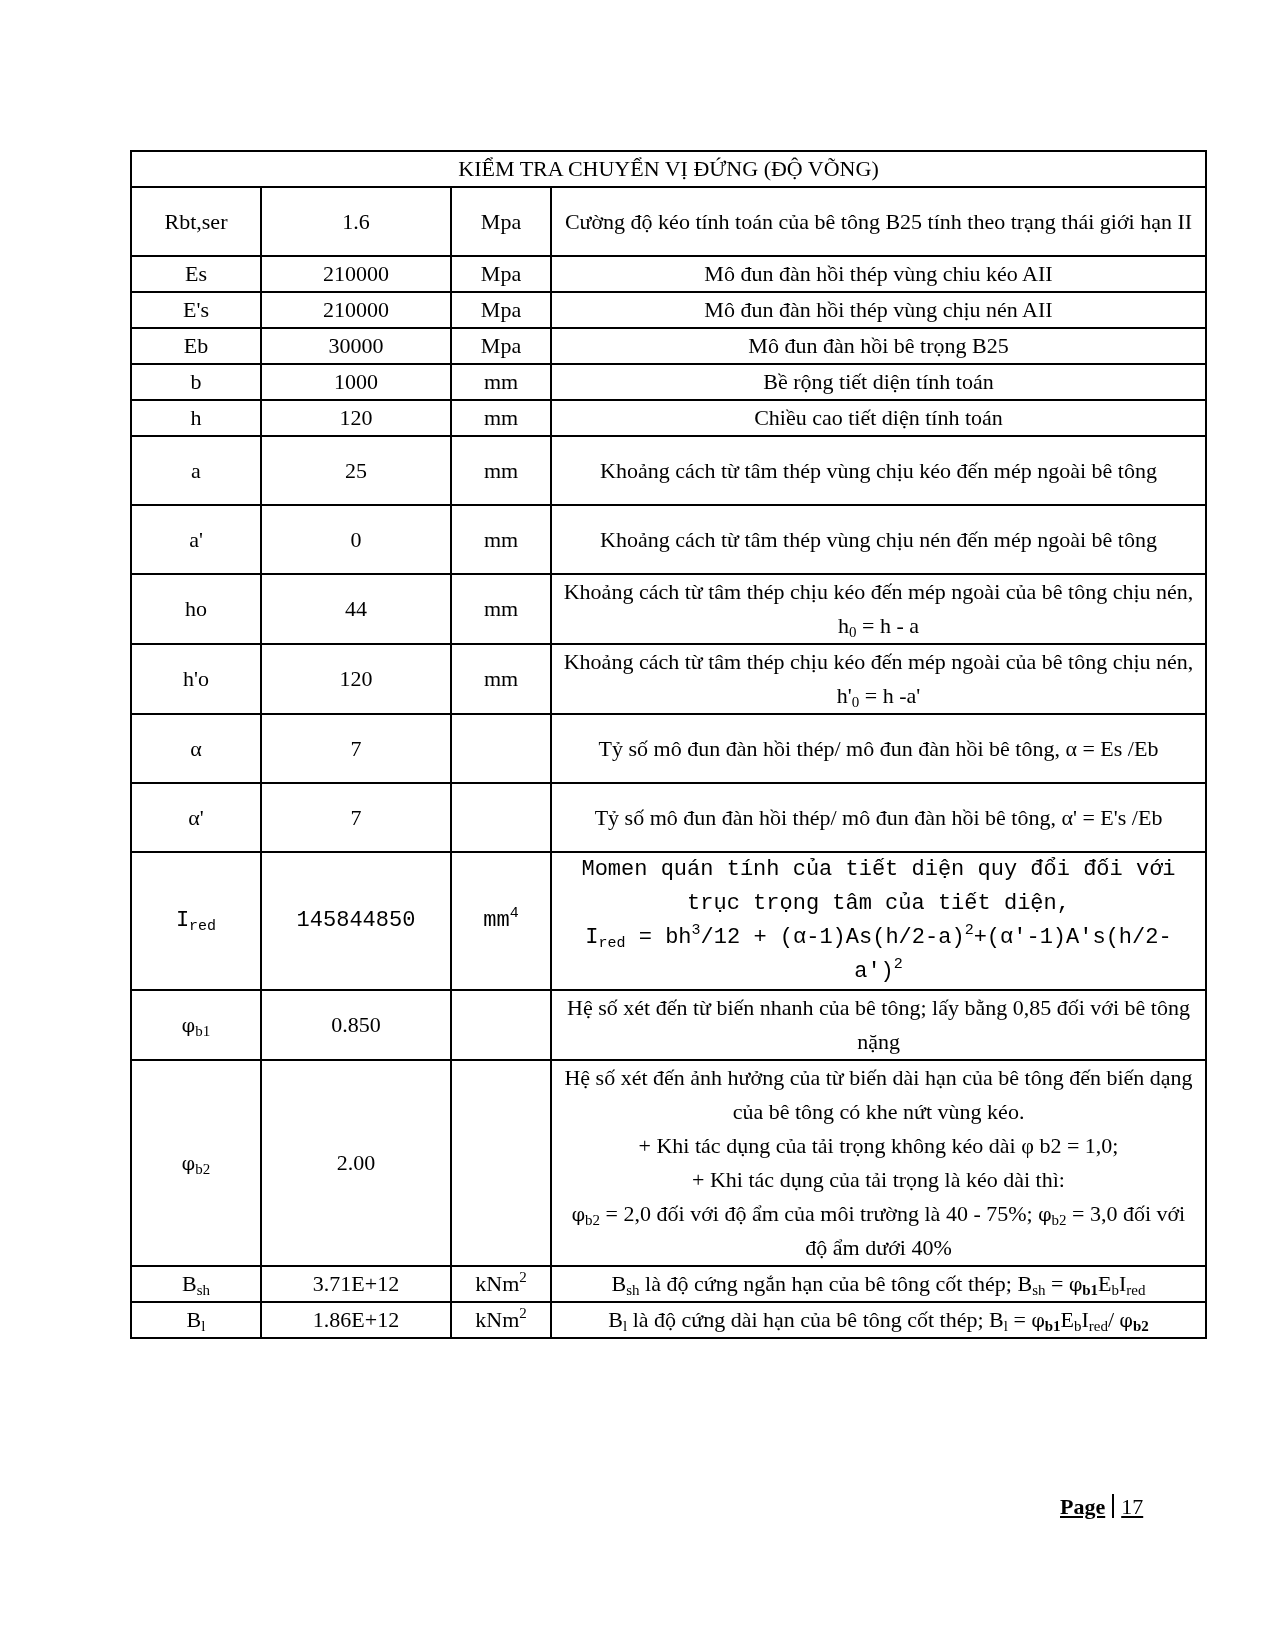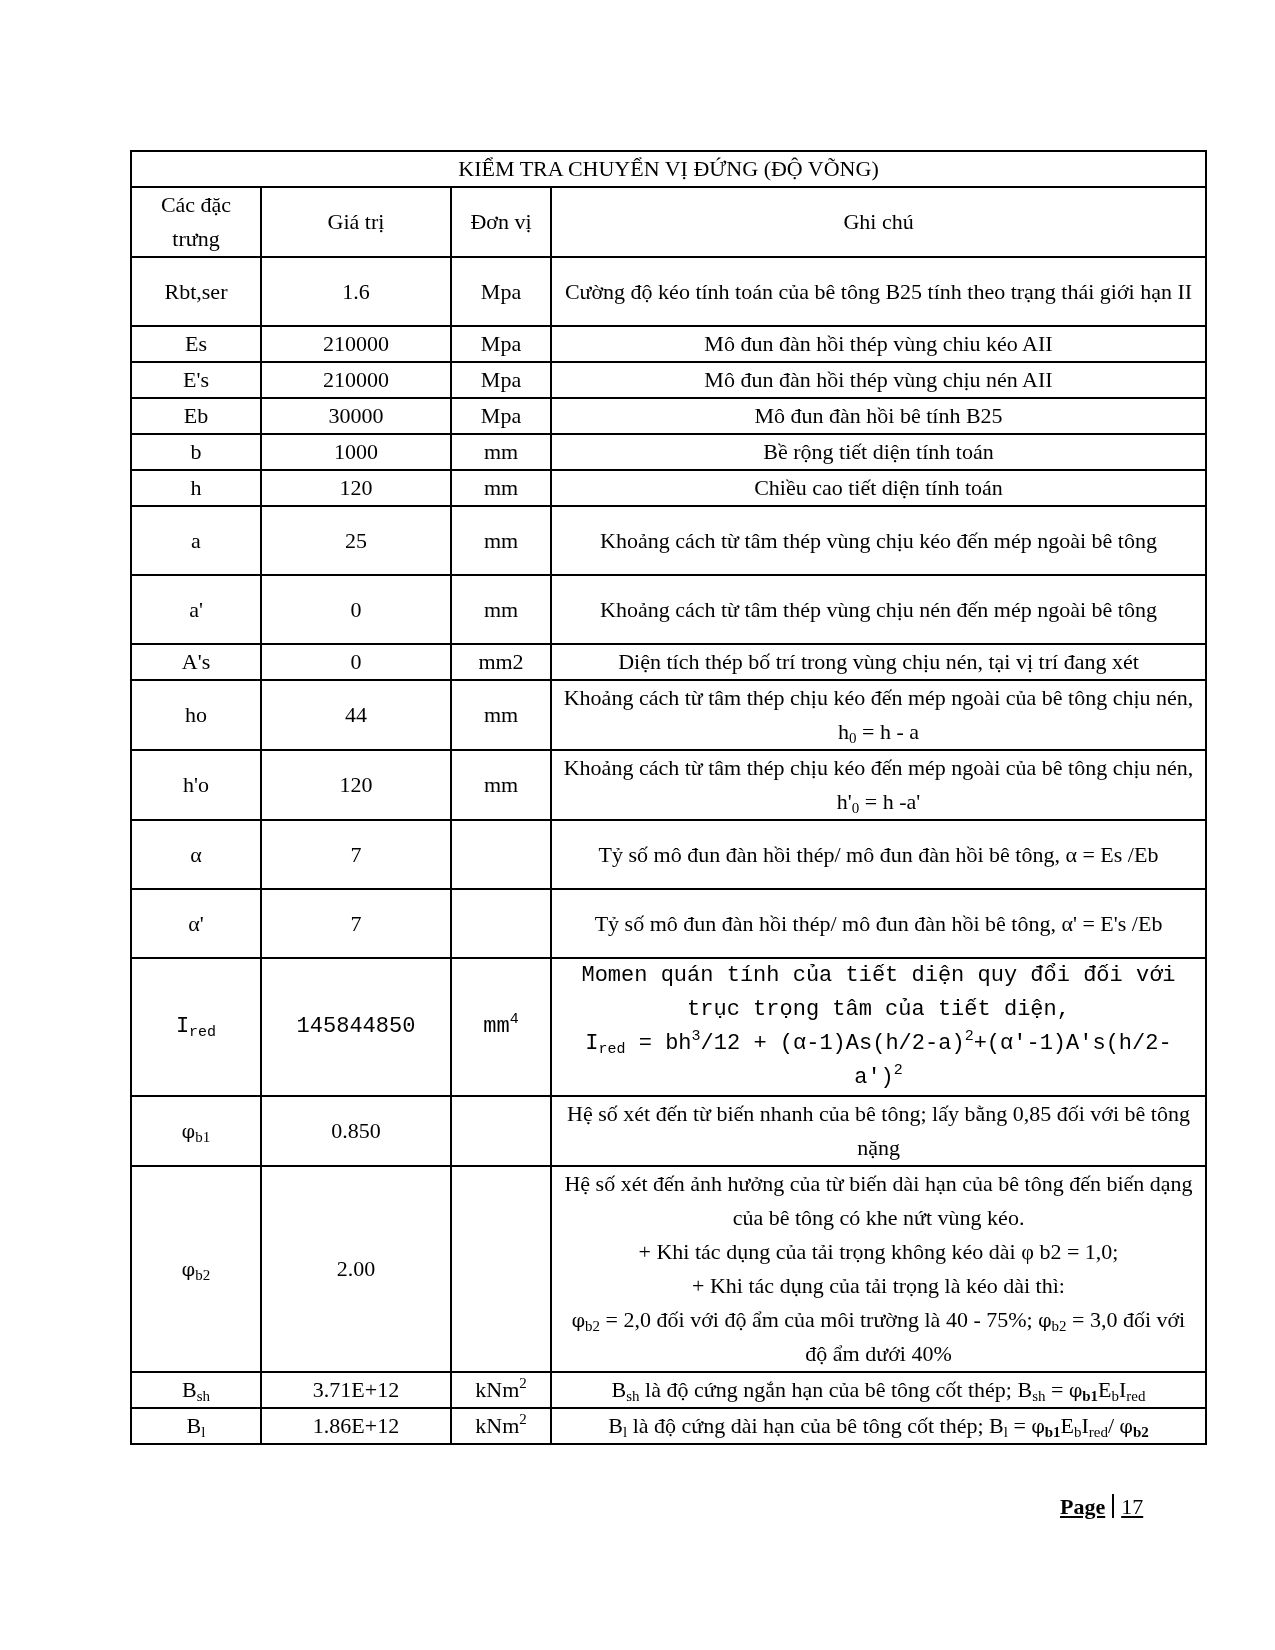--- a/index.html
+++ b/index.html
@@ -33,26 +33,20 @@
   <colgroup>
         <col class="c1">
         <col class="c2">
         <col class="c3">
         <col class="c4">
       </colgroup>
   <tbody>
         <tr>
     <td colspan="4" class="title-cell">KIỂM TRA CHUYỂN VỊ ĐỨNG (ĐỘ VÕNG)</td>
   </tr>
-  <tr class="hdr">
-    <td>Các đặc trưng</td>
-    <td>Giá trị</td>
-    <td>Đơn vị</td>
-    <td>Ghi chú</td>
-  </tr>
 
   <tr class="r2">
     <td>Rbt,ser</td>
     <td>1.6</td>
     <td>Mpa</td>
     <td>Cường độ kéo tính toán của bê tông B25 tính theo trạng thái giới hạn II</td>
   </tr>
 
   <tr class="r1">
     <td>Es</td>
@@ -65,21 +59,21 @@
     <td>E's</td>
     <td>210000</td>
     <td>Mpa</td>
     <td>Mô đun đàn hồi thép vùng chịu nén AII</td>
   </tr>
 
   <tr class="r1">
     <td>Eb</td>
     <td>30000</td>
     <td>Mpa</td>
-    <td>Mô đun đàn hồi bê tính B25</td>
+    <td>Mô đun đàn hồi bê trọng B25</td>
   </tr>
 
   <tr class="r1">
     <td>b</td>
     <td>1000</td>
     <td>mm</td>
     <td>Bề rộng tiết diện tính toán</td>
   </tr>
 
   <tr class="r1">
@@ -97,26 +91,20 @@
   </tr>
 
   <tr class="r2">
     <td>a'</td>
     <td>0</td>
     <td>mm</td>
     <td>Khoảng cách từ tâm thép vùng chịu nén đến mép ngoài bê tông</td>
   </tr>
 
 
-  <tr class="r1">
-    <td>A's</td>
-    <td>0</td>
-    <td>mm2</td>
-    <td>Diện tích thép bố trí trong vùng chịu nén, tại vị trí đang xét</td>
-  </tr>
 
   <tr class="r2">
     <td>ho</td>
     <td>44</td>
     <td>mm</td>
     <td><span>Khoảng cách từ tâm thép chịu kéo đến mép ngoài của bê tông chịu nén, h</span><span class="sub">0</span><span> = h - a</span></td>
   </tr>
 
   <tr class="r2">
     <td>h'o</td>

